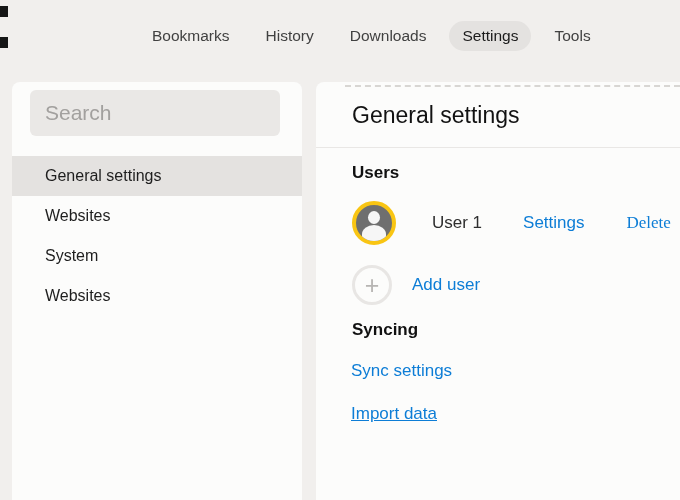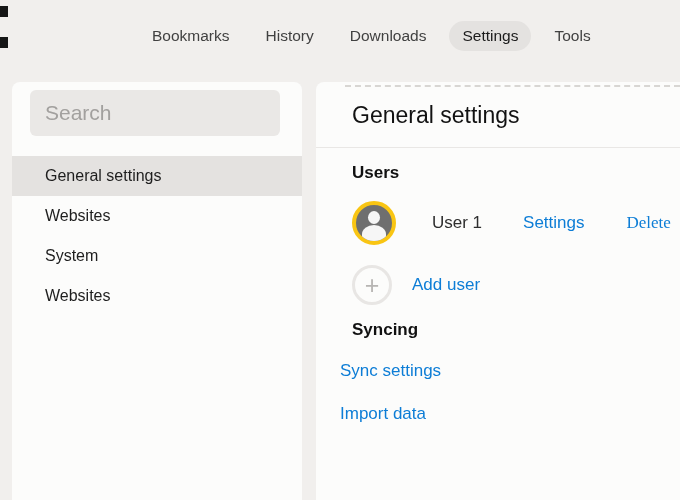--- a/index.html
+++ b/index.html
@@ -92,22 +92,22 @@
   .add-circle {
     width:40px; height:40px; border-radius:50%;
     border:3px solid #e8e6e4; background:#fcfcfb;
     display:flex; align-items:center; justify-content:center;
     font-size:25px; font-weight:200; color:#b7b5b3; line-height:1;
     flex:0 0 auto; cursor:pointer;
   }
   .adduser-row .link { margin-left:20px; }
 
   .sync-heading { }
-  .stack-link { display:block; margin:22px 0 0 24px; width:max-content; }
-  .stack-link + .stack-link { margin-top:23px; }
+  .stack-link { display:block; margin:22px 0 0 35px; width:max-content; }
+  .stack-link + .stack-link { margin-top:23px;text-decoration:underline; }
 </style>
 </head>
 <body>
 
 <div class="edge-artifact a1"></div>
 <div class="edge-artifact a2"></div>
 
 <div class="tabbar">
   <div class="tab">Bookmarks</div>
   <div class="tab">History</div>

